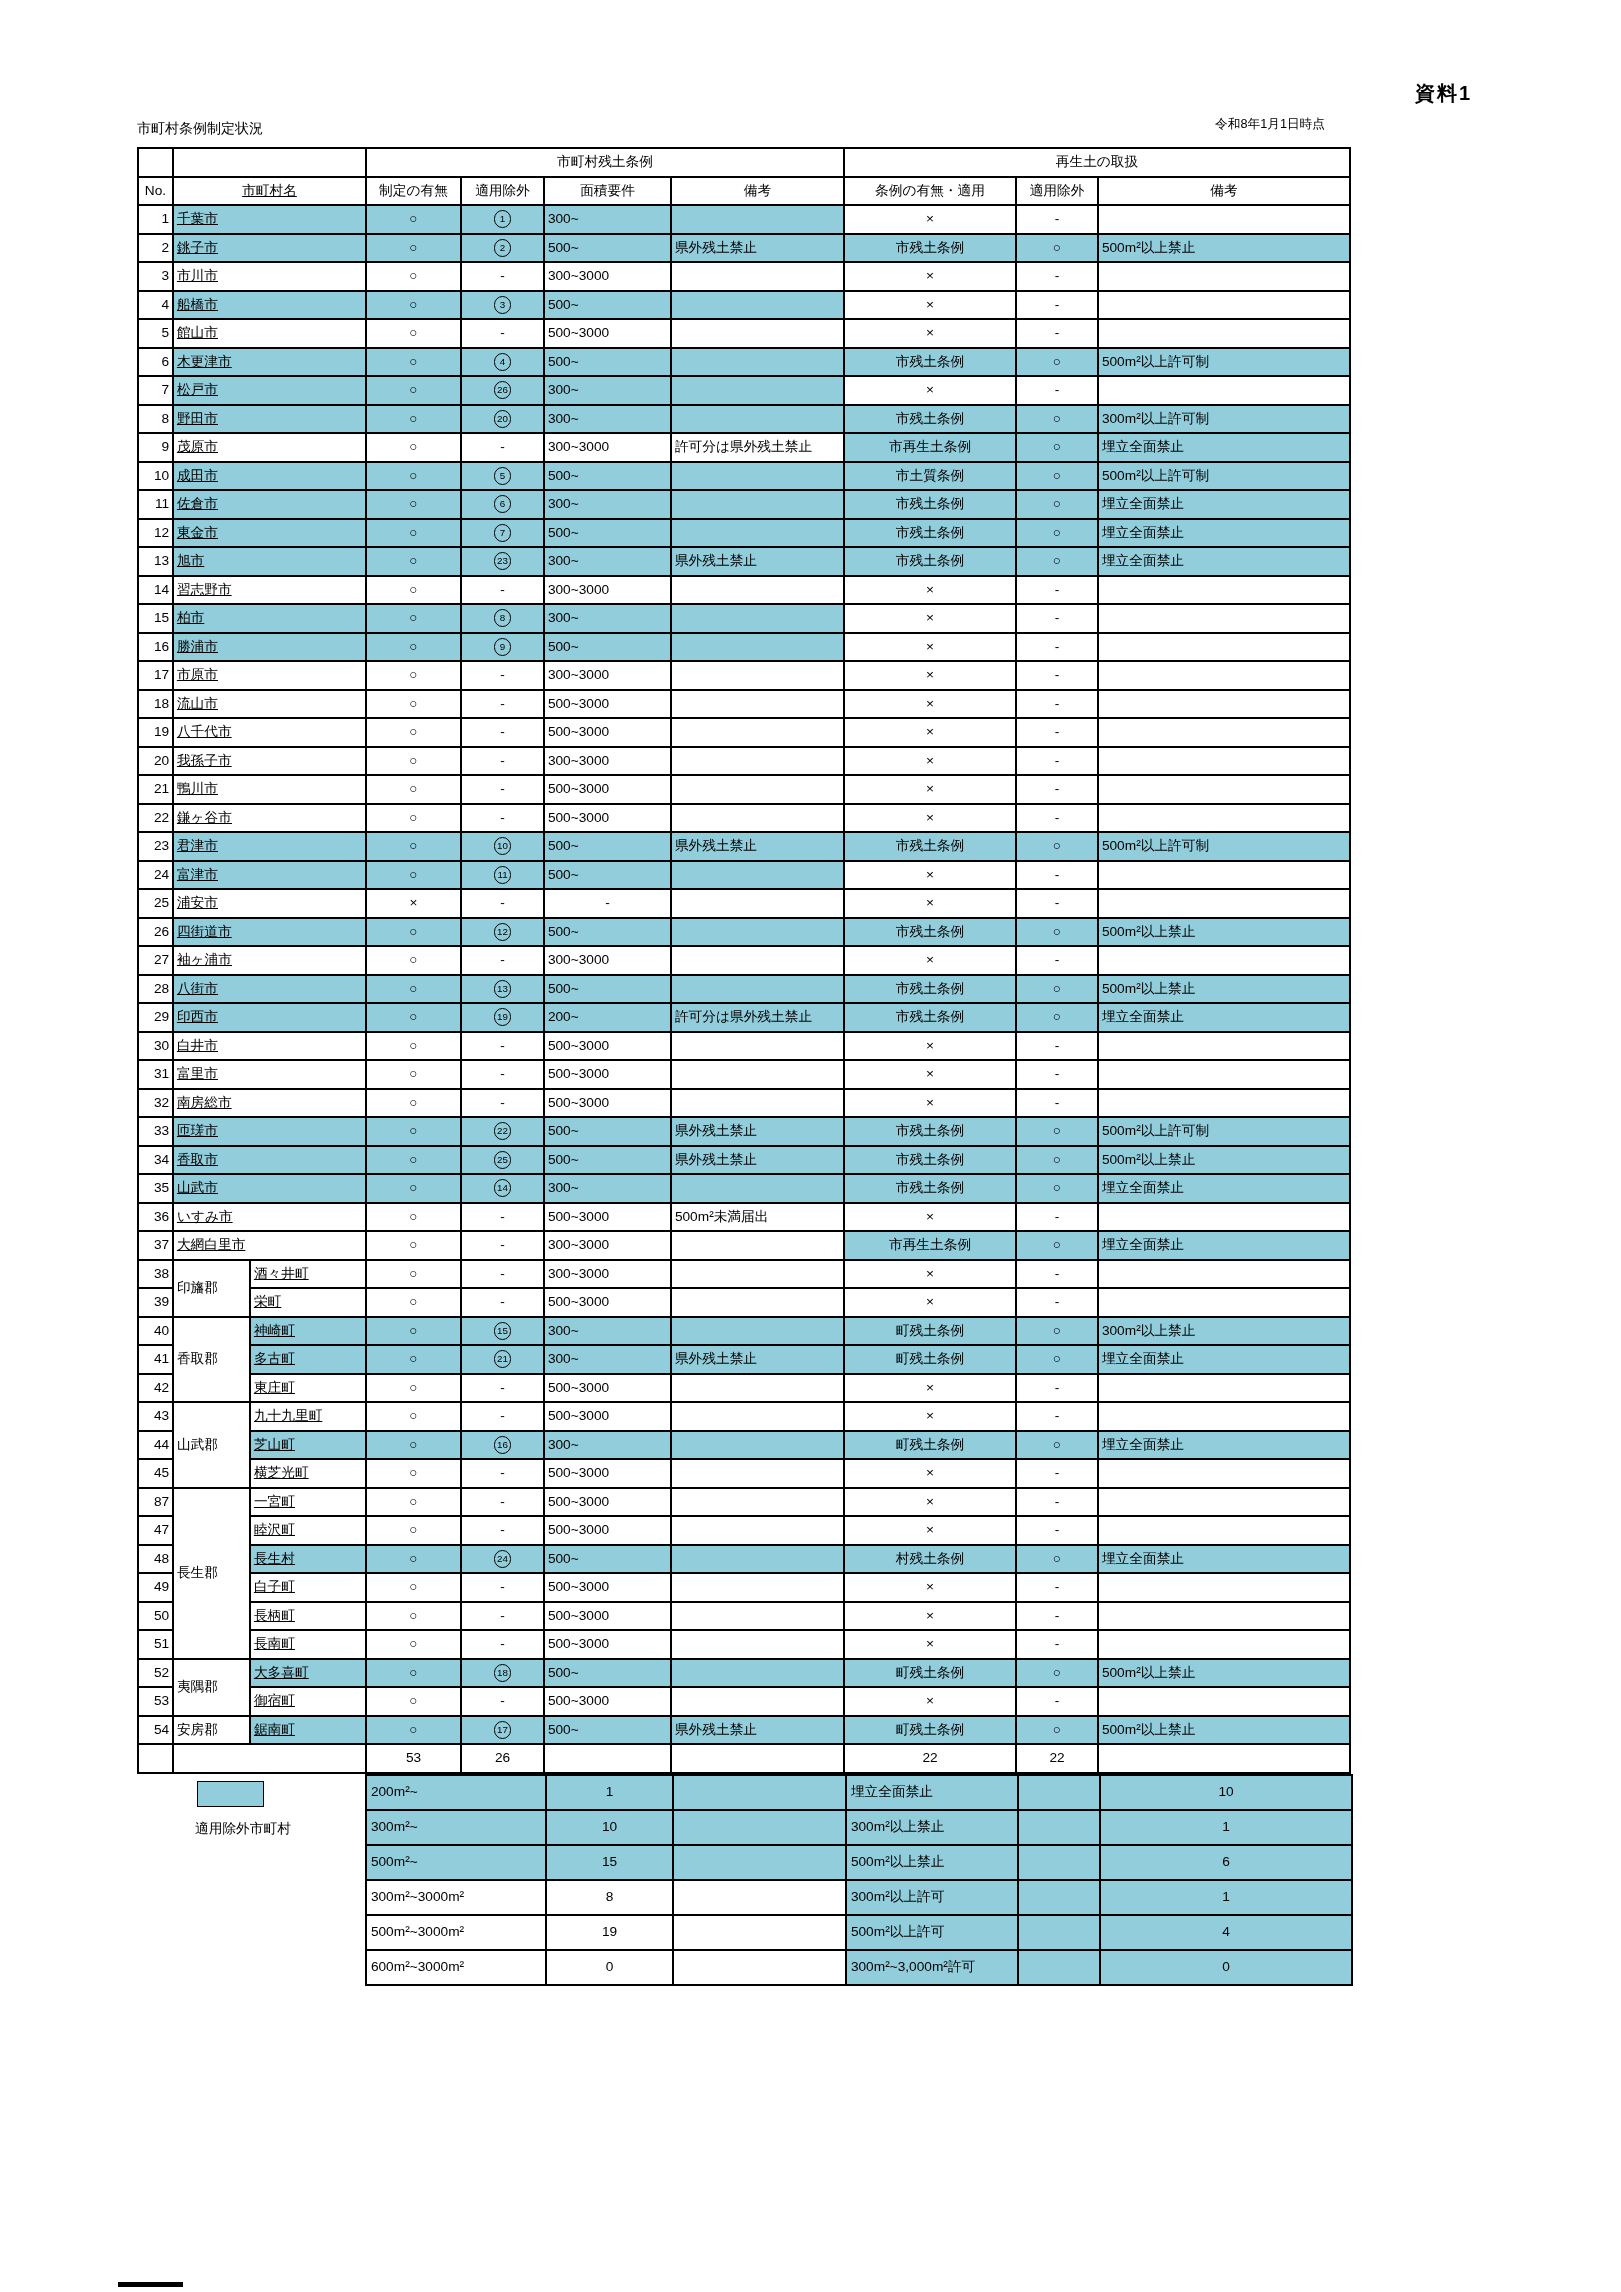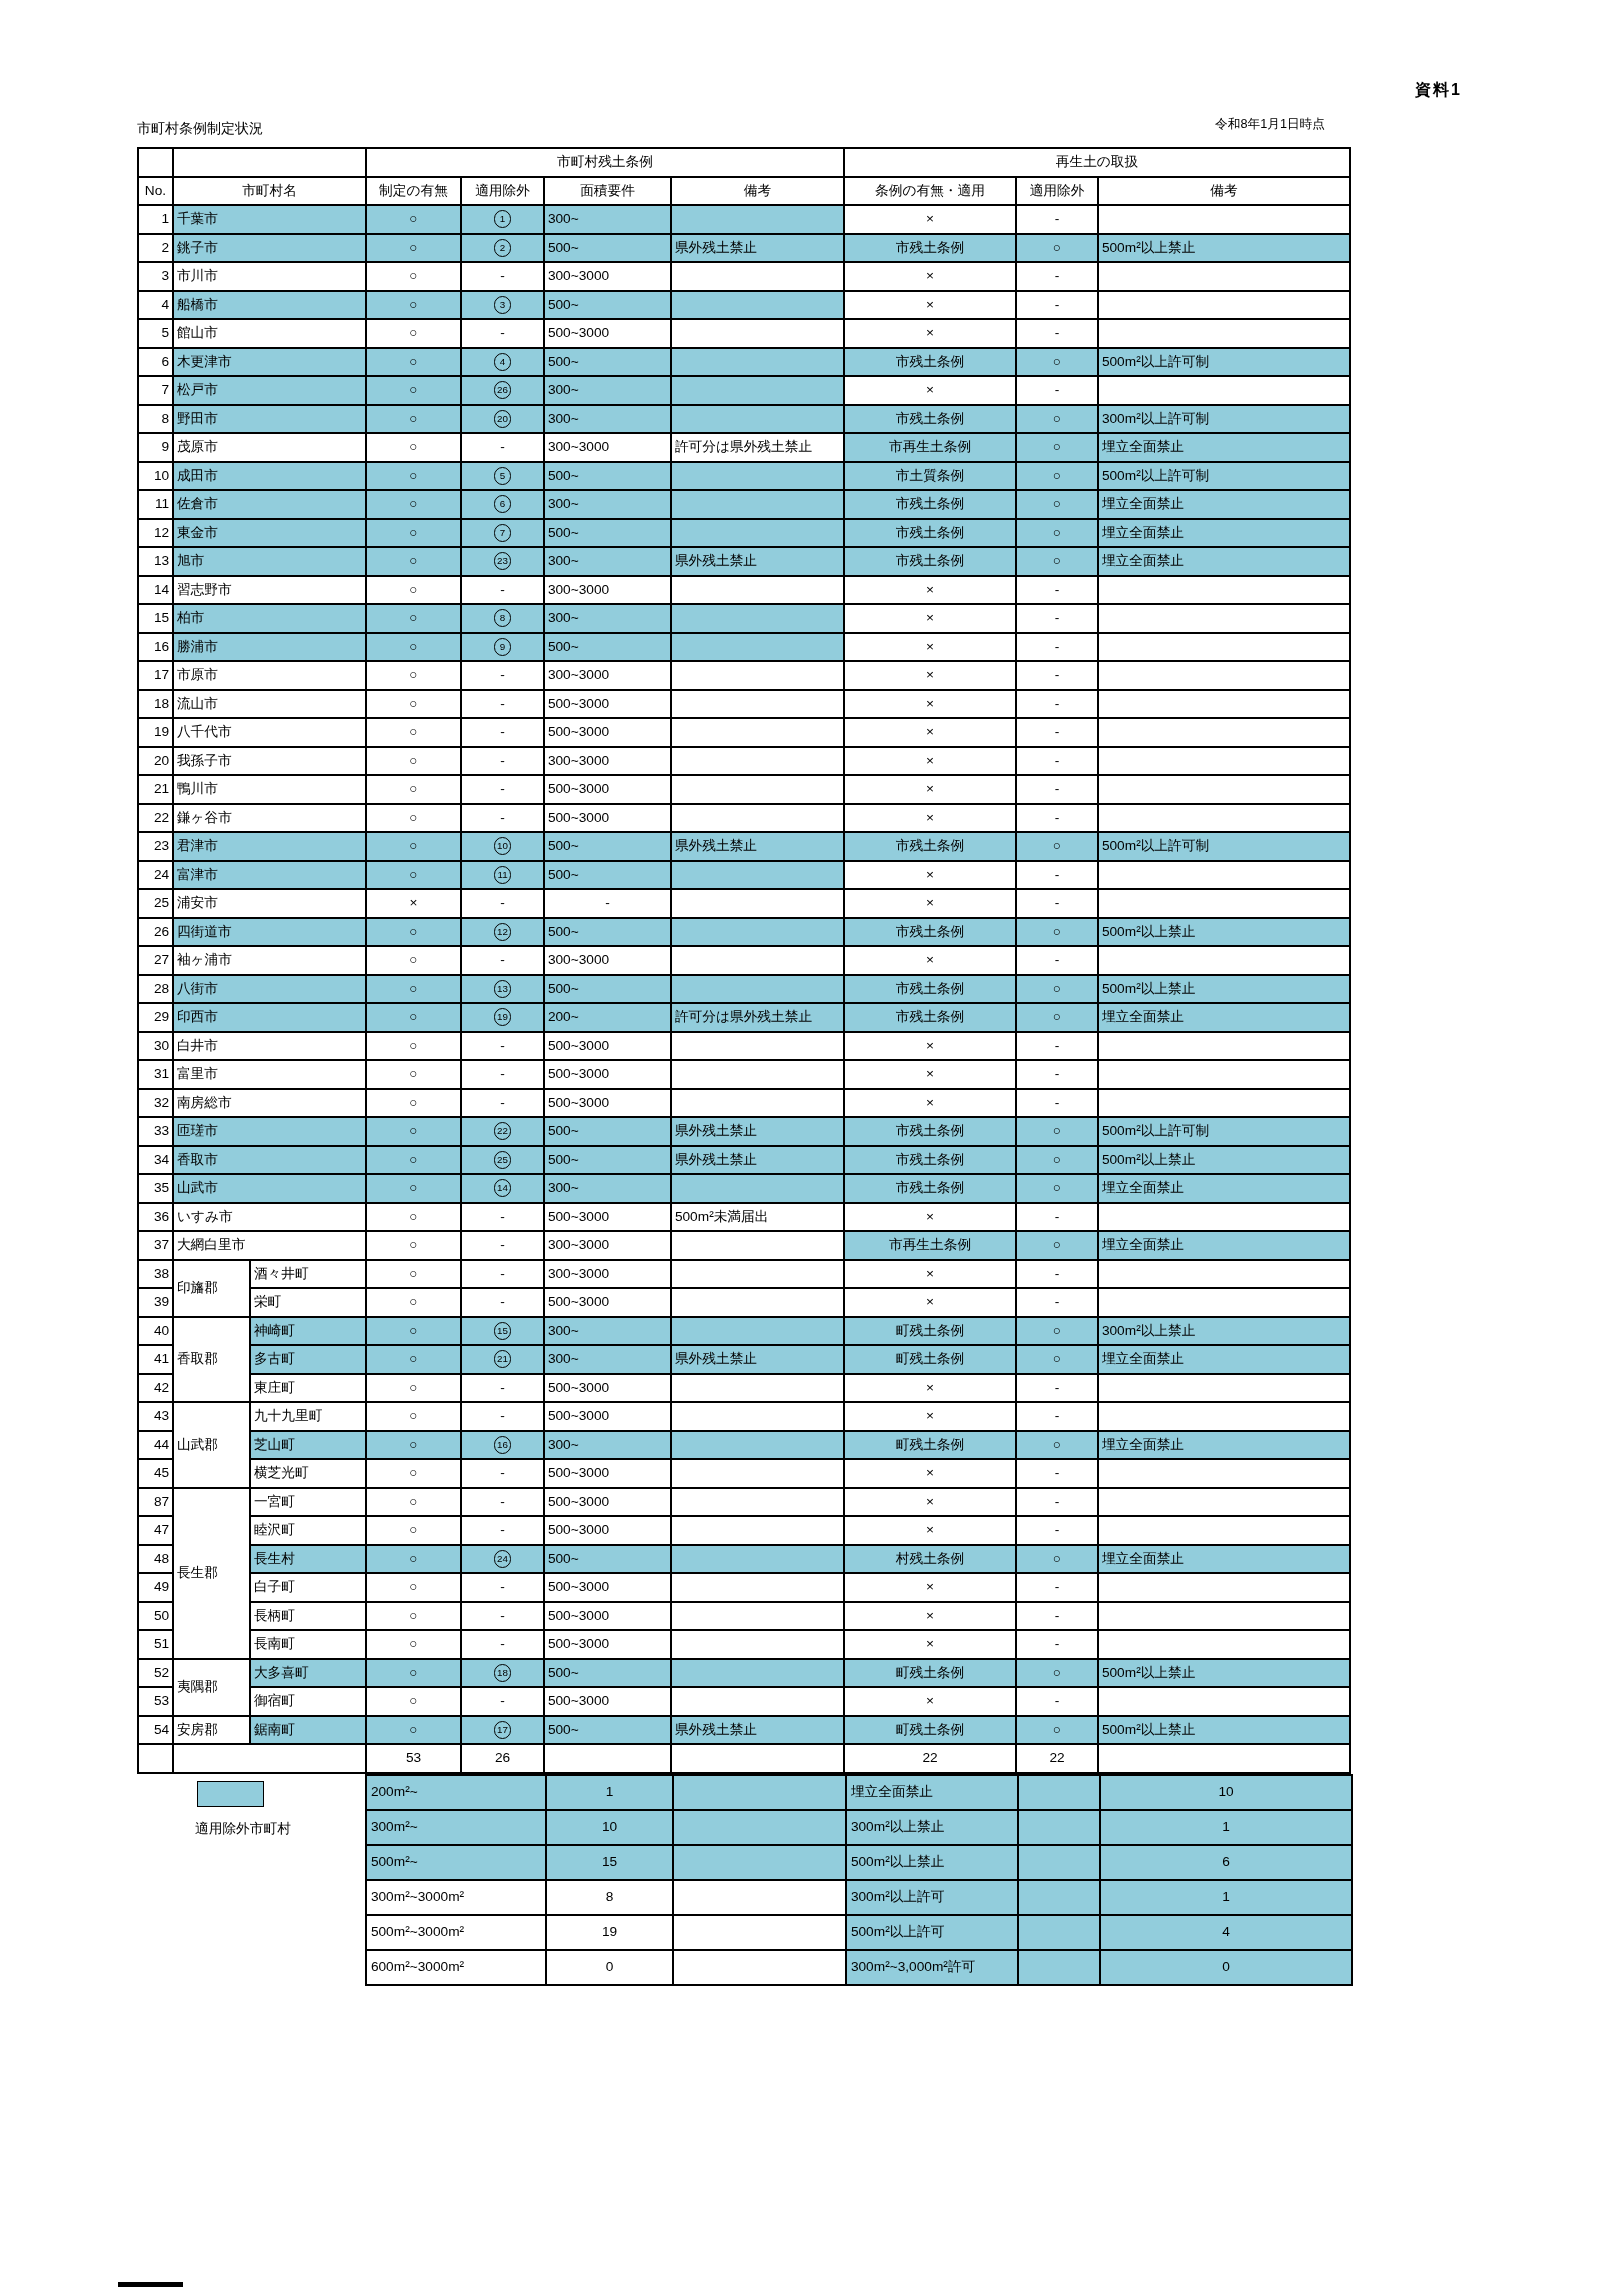--- a/index.html
+++ b/index.html
@@ -1,33 +1,33 @@
 <!DOCTYPE html>
 <html style="--hl: #92CDDC;"><head>
 <meta charset="utf-8">
 <style>
   html,body{margin:0;padding:0;}
   body{
     width:1621px;height:2293px;background:#ffffff;position:relative;
     font-family:"Liberation Sans","DejaVu Sans",sans-serif;color:#000;
   }
   .page{position:absolute;inset:0;}
-  #doc-tag{position:absolute;left:1415px;top:80px;font-size:16px;font-weight:bold;letter-spacing:2px;}
+  #doc-tag{position:absolute;left:1415px;top:80px;font-size:20px;font-weight:bold;letter-spacing:2px;}
   #page-title{position:absolute;left:137px;top:120px;font-size:14px;font-weight:normal;}
   #as-of-date{position:absolute;left:1031px;top:116px;width:294px;text-align:right;font-size:12.7px;}
   #content{position:absolute;left:137px;top:147px;}
 
   table{border-collapse:collapse;table-layout:fixed;}
   #main-table{border:2.9px solid #000;}
   #main-table td,#main-table th{
     border:2px solid #000;height:26.5px;padding:0 2.9px;font-size:13.7px;font-weight:normal;
     overflow:hidden;white-space:nowrap;line-height:1.05;
   }
   #main-table th{text-align:center;height:26.5px;}
-  th.al, td.c-name{text-align:left;}
+  th.al, td.c-name{text-align:left;text-decoration:underline;}
   td.c-no{text-align:right;font-size:12.3px;padding-right:3.9px;background:#fff;}
   td.c-gun{text-align:left;font-size:12.7px;padding:0 2px;background:#fff;}
   td.c-mark{text-align:center;font-size:14.7px;}
   td.c-area{text-align:left;font-size:13.2px;}
   td.c-area.ctr{text-align:center;}
   td.c-note{text-align:left;font-size:13.2px;}
   td.c-rord{text-align:center;font-size:13.2px;}
   .sec{border-left:2.9px solid #000 !important;}
   .hl{background:var(--hl);}
   .circ{

